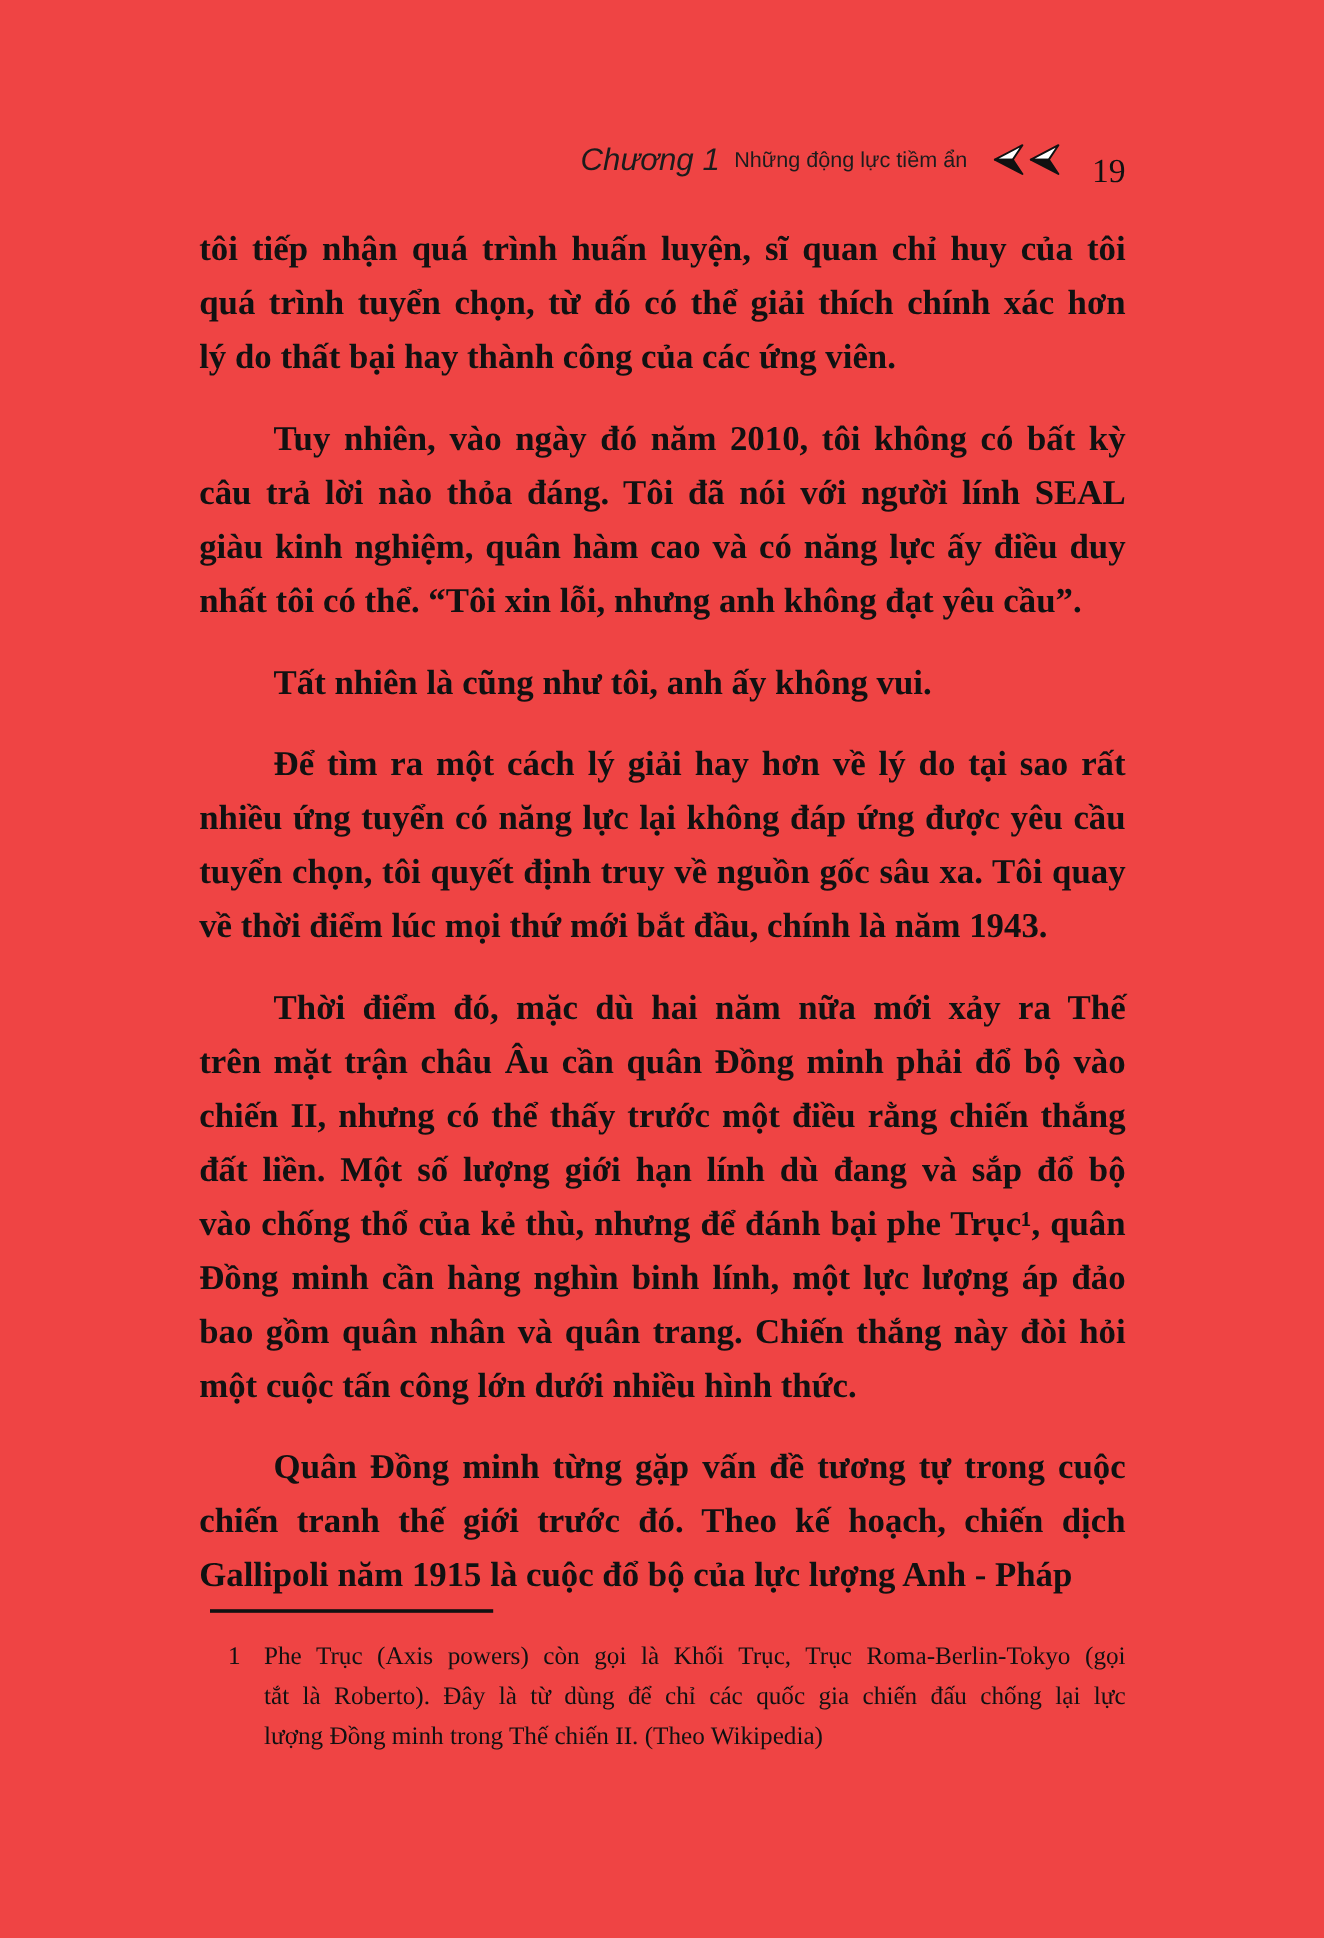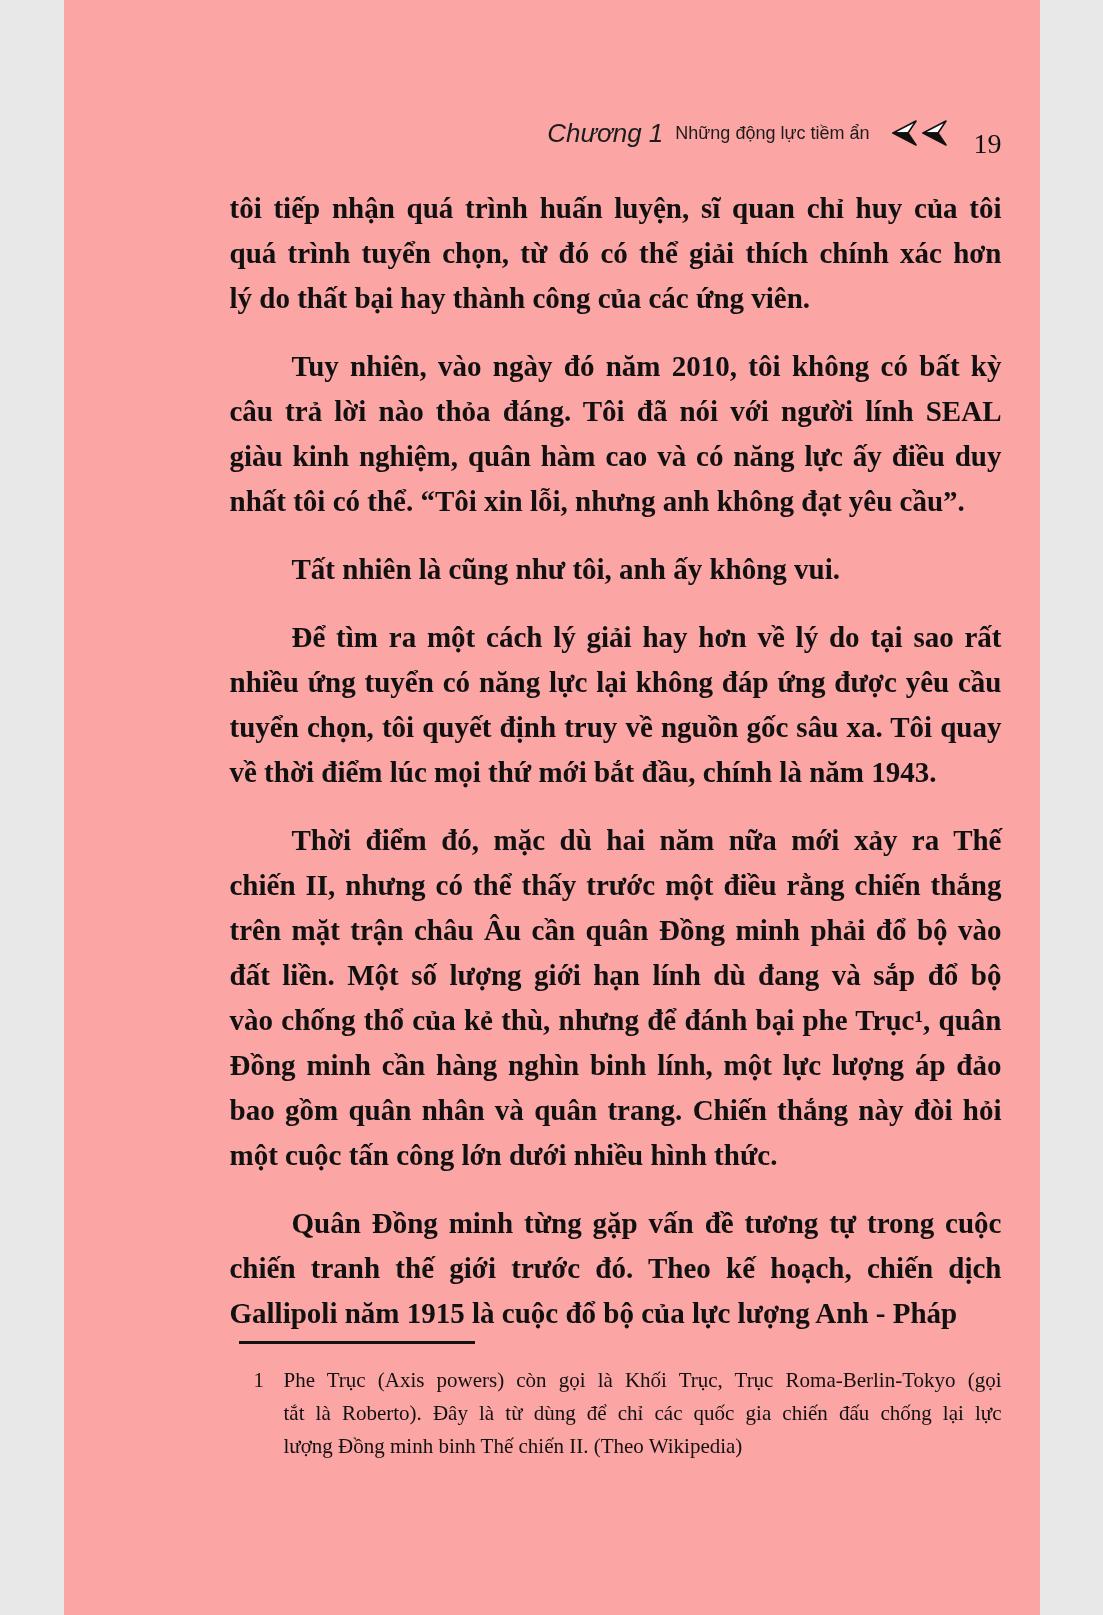--- a/index.html
+++ b/index.html
@@ -1,21 +1,21 @@
 <!DOCTYPE html>
 <html><head>
 <meta charset="utf-8">
 <style>
   html, body { margin: 0; padding: 0; background: #e8e8e8; }
   .page {
     position: relative;
-    width: 976px;
+    width: 1103px;
     height: 1615px;
     margin: 0 auto;
-    background: #fca5a5;
+    background: #ef4444;
     color: #111111;
     font-family: "Liberation Serif", "DejaVu Serif", serif;
     overflow: hidden;
   }
   
   .running-header {
     position: absolute;
     top: 106px;
     left: 166px;
     width: 772px;
@@ -125,39 +125,39 @@
         <div class="line last first-indent">Tất nhiên là cũng như tôi, anh ấy không vui.</div>
       </div>
       <div class="paragraph">
         <div class="line first-indent">Để tìm ra một cách lý giải hay hơn về lý do tại sao rất</div>
         <div class="line">nhiều ứng tuyển có năng lực lại không đáp ứng được yêu cầu</div>
         <div class="line">tuyển chọn, tôi quyết định truy về nguồn gốc sâu xa. Tôi quay</div>
         <div class="line last">về thời điểm lúc mọi thứ mới bắt đầu, chính là năm 1943.</div>
       </div>
       <div class="paragraph">
         <div class="line first-indent">Thời điểm đó, mặc dù hai năm nữa mới xảy ra Thế</div>
+        <div class="line">trên mặt trận châu Âu cần quân Đồng minh phải đổ bộ vào</div>
         <div class="line">chiến II, nhưng có thể thấy trước một điều rằng chiến thắng</div>
-        <div class="line">trên mặt trận châu Âu cần quân Đồng minh phải đổ bộ vào</div>
         <div class="line">đất liền. Một số lượng giới hạn lính dù đang và sắp đổ bộ</div>
         <div class="line">vào chống thổ của kẻ thù, nhưng để đánh bại phe Trục¹, quân</div>
         <div class="line">Đồng minh cần hàng nghìn binh lính, một lực lượng áp đảo</div>
         <div class="line">bao gồm quân nhân và quân trang. Chiến thắng này đòi hỏi</div>
         <div class="line last">một cuộc tấn công lớn dưới nhiều hình thức.</div>
       </div>
       <div class="paragraph">
         <div class="line first-indent">Quân Đồng minh từng gặp vấn đề tương tự trong cuộc</div>
         <div class="line">chiến tranh thế giới trước đó. Theo kế hoạch, chiến dịch</div>
         <div class="line last">Gallipoli năm 1915 là cuộc đổ bộ của lực lượng Anh - Pháp</div>
       </div>
     </div>
 
   <div class="footnote-rule"></div>
 
   <div class="footnote">
     <div class="footnote-marker">1</div>
     <div class="footnote-text">
         <div class="line">Phe Trục (Axis powers) còn gọi là Khối Trục, Trục Roma-Berlin-Tokyo (gọi</div>
         <div class="line">tắt là Roberto). Đây là từ dùng để chỉ các quốc gia chiến đấu chống lại lực</div>
-        <div class="line last">lượng Đồng minh binh Thế chiến II. (Theo Wikipedia)</div>
+        <div class="line last">lượng Đồng minh trong Thế chiến II. (Theo Wikipedia)</div>
       </div>
   </div>
 
 </div>
 
 </body></html>

